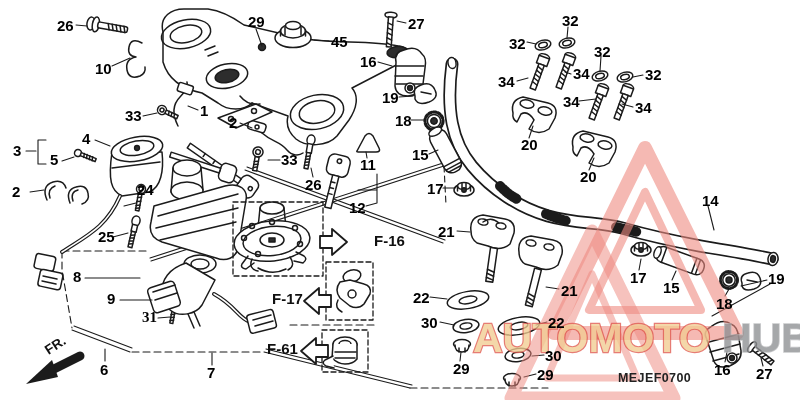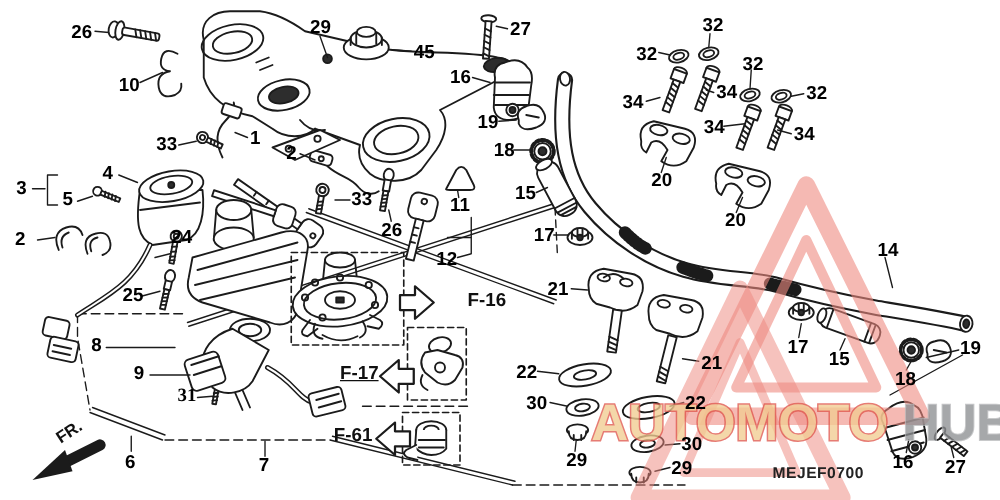--- a/index.html
+++ b/index.html
@@ -486,19 +486,19 @@
       <div class="callout" style="left: 50px; top: 152px;">5</div>
       <div class="callout" style="left: 12px; top: 184px;">2</div>
       <div class="callout" style="left: 109px; top: 182px; margin-left: 28px;">24</div>
       <div class="callout" style="left: 98px; top: 229px;">25</div>
       <div class="callout" style="left: 73px; top: 269px;">8</div>
       <div class="callout" style="left: 107px; top: 291px;">9</div>
       <div class="callout" style="left: 142px; top: 310px; font-family: Liberation Serif, serif;">31</div>
       <div class="callout" style="left: 100px; top: 362px;">6</div>
       <div class="callout" style="left: 207px; top: 365px;">7</div>
       <div class="ref-label" style="left: 346px; top: 233px; margin-left: 28px;">F-16</div>
-      <div class="ref-label" style="left: 272px; top: 291px; text-decoration: underline;">F-17</div>
+      <div class="ref-label" style="left: 272px; top: 291px;">F-17</div>
       <div class="ref-label" style="left: 267px; top: 341px;">F-61</div>
     </div>
 
   <div class="code">MEJEF0700</div>
   <div class="fr">FR.</div>
 </div>
 
 </body></html>

